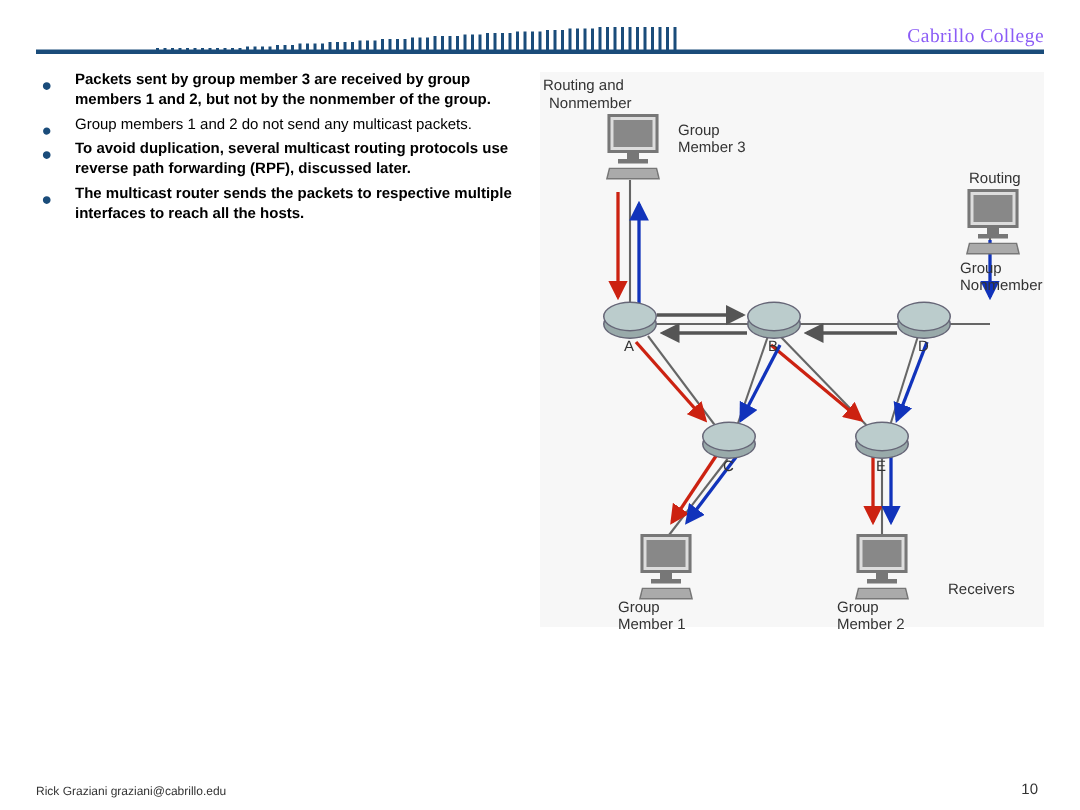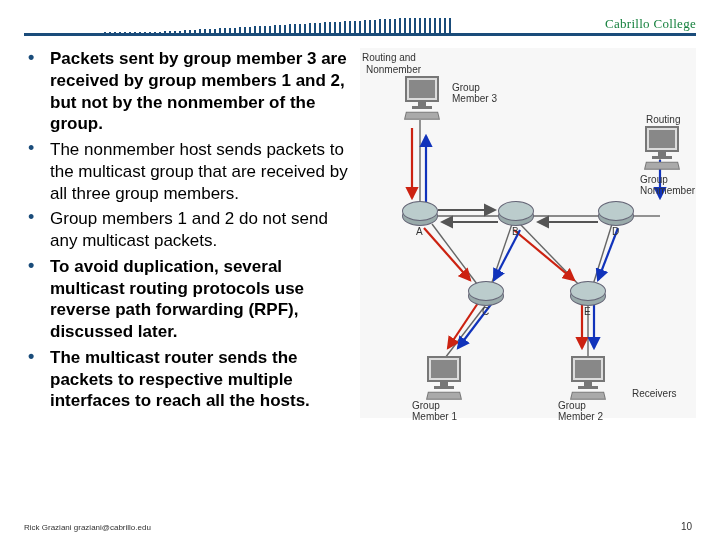--- a/index.html
+++ b/index.html
@@ -3,25 +3,25 @@
 <meta charset="utf-8">
 <style>
   * { box-sizing: border-box; margin: 0; padding: 0; }
   html, body { width: 720px; height: 540px; font-family: Arial, Helvetica, sans-serif; background: #fff; overflow: hidden; }
   .slide { position: relative; width: 720px; height: 540px; padding: 18px 24px 0 24px; }
   .title { font-size: 26px; font-weight: bold; color: #000; margin-bottom: 8px; }
   .divider { position: relative; height: 24px; width: 100%; margin-bottom: 6px; }
   .divider .base { position: absolute; left: 0; right: 0; bottom: 6px; height: 3px; background: #1a4c7a; }
   .divider .ticks { position: absolute; left: 80px; right: 220px; top: 0; bottom: 6px; display: flex; gap: 3px; align-items: flex-end; }
   .divider .ticks span { width: 2px; background: #1a4c7a; display: block; }
-  .divider .college { position: absolute; right: 0; bottom: 10px; font-family: Georgia, 'Times New Roman', serif; font-size: 13px; color: #15803d; letter-spacing: 0.3px; }
+  .divider .college { position: absolute; right: 0; bottom: 10px; font-family: Georgia, 'Times New Roman', serif; font-size: 13px; color: #8b5cf6; letter-spacing: 0.3px; }
   .content { display: flex; gap: 6px; }
   .bullets { flex: 0 0 330px; }
   ul.main { list-style: none; }
-  ul.main > li { position: relative; padding-left: 26px; margin-bottom: 4px; font-size: 17px; line-height: 1.28; font-weight: bold; color: #000; }
+  ul.main > li { position: relative; padding-left: 26px; margin-bottom: 4px; font-size: 10px; line-height: 1.28; font-weight: bold; color: #000; }
   ul.main > li::before { content: "•"; position: absolute; left: 4px; top: -2px; font-size: 18px; color: #1a4c7a; }
   ul.main > li.plain { font-weight: normal; }
   .diagram { flex: 1; position: relative; height: 370px; background: #f7f7f7; }
   .footer { position: absolute; left: 24px; bottom: 8px; font-size: 8px; color: #333; }
   .pagenum { position: absolute; right: 28px; bottom: 8px; font-size: 10px; color: #333; }
 
   
   .host { position: absolute; width: 44px; }
   .monitor { width: 34px; height: 26px; border: 2px solid #777; background: #ddd; margin: 0 auto; }
   .screen { width: 26px; height: 18px; background: #888; margin: 2px auto; }
@@ -119,21 +119,20 @@
         <span style="height: 18px;"></span>
         <span style="height: 18px;"></span>
       </div>
     <div class="college">Cabrillo College</div>
   </div>
 
   <div class="content">
     <div class="bullets">
       <ul class="main">
         <li>Packets sent by group member 3 are received by group members 1 and 2, but not by the nonmember of the group.</li>
-        <li class="plain">The nonmember host sends packets to the multicast group that are received by all three group members.</li>
         <li class="plain">Group members 1 and 2 do not send any multicast packets.</li>
         <li>To avoid duplication, several multicast routing protocols use reverse path forwarding (RPF), discussed later.</li>
         <li>The multicast router sends the packets to respective multiple interfaces to reach all the hosts.</li>
       </ul>
     </div>
 
     <div class="diagram">
       <svg class="links">
         <defs>
           <marker id="ah-red" markerWidth="6" markerHeight="6" refX="5" refY="3" orient="auto">

